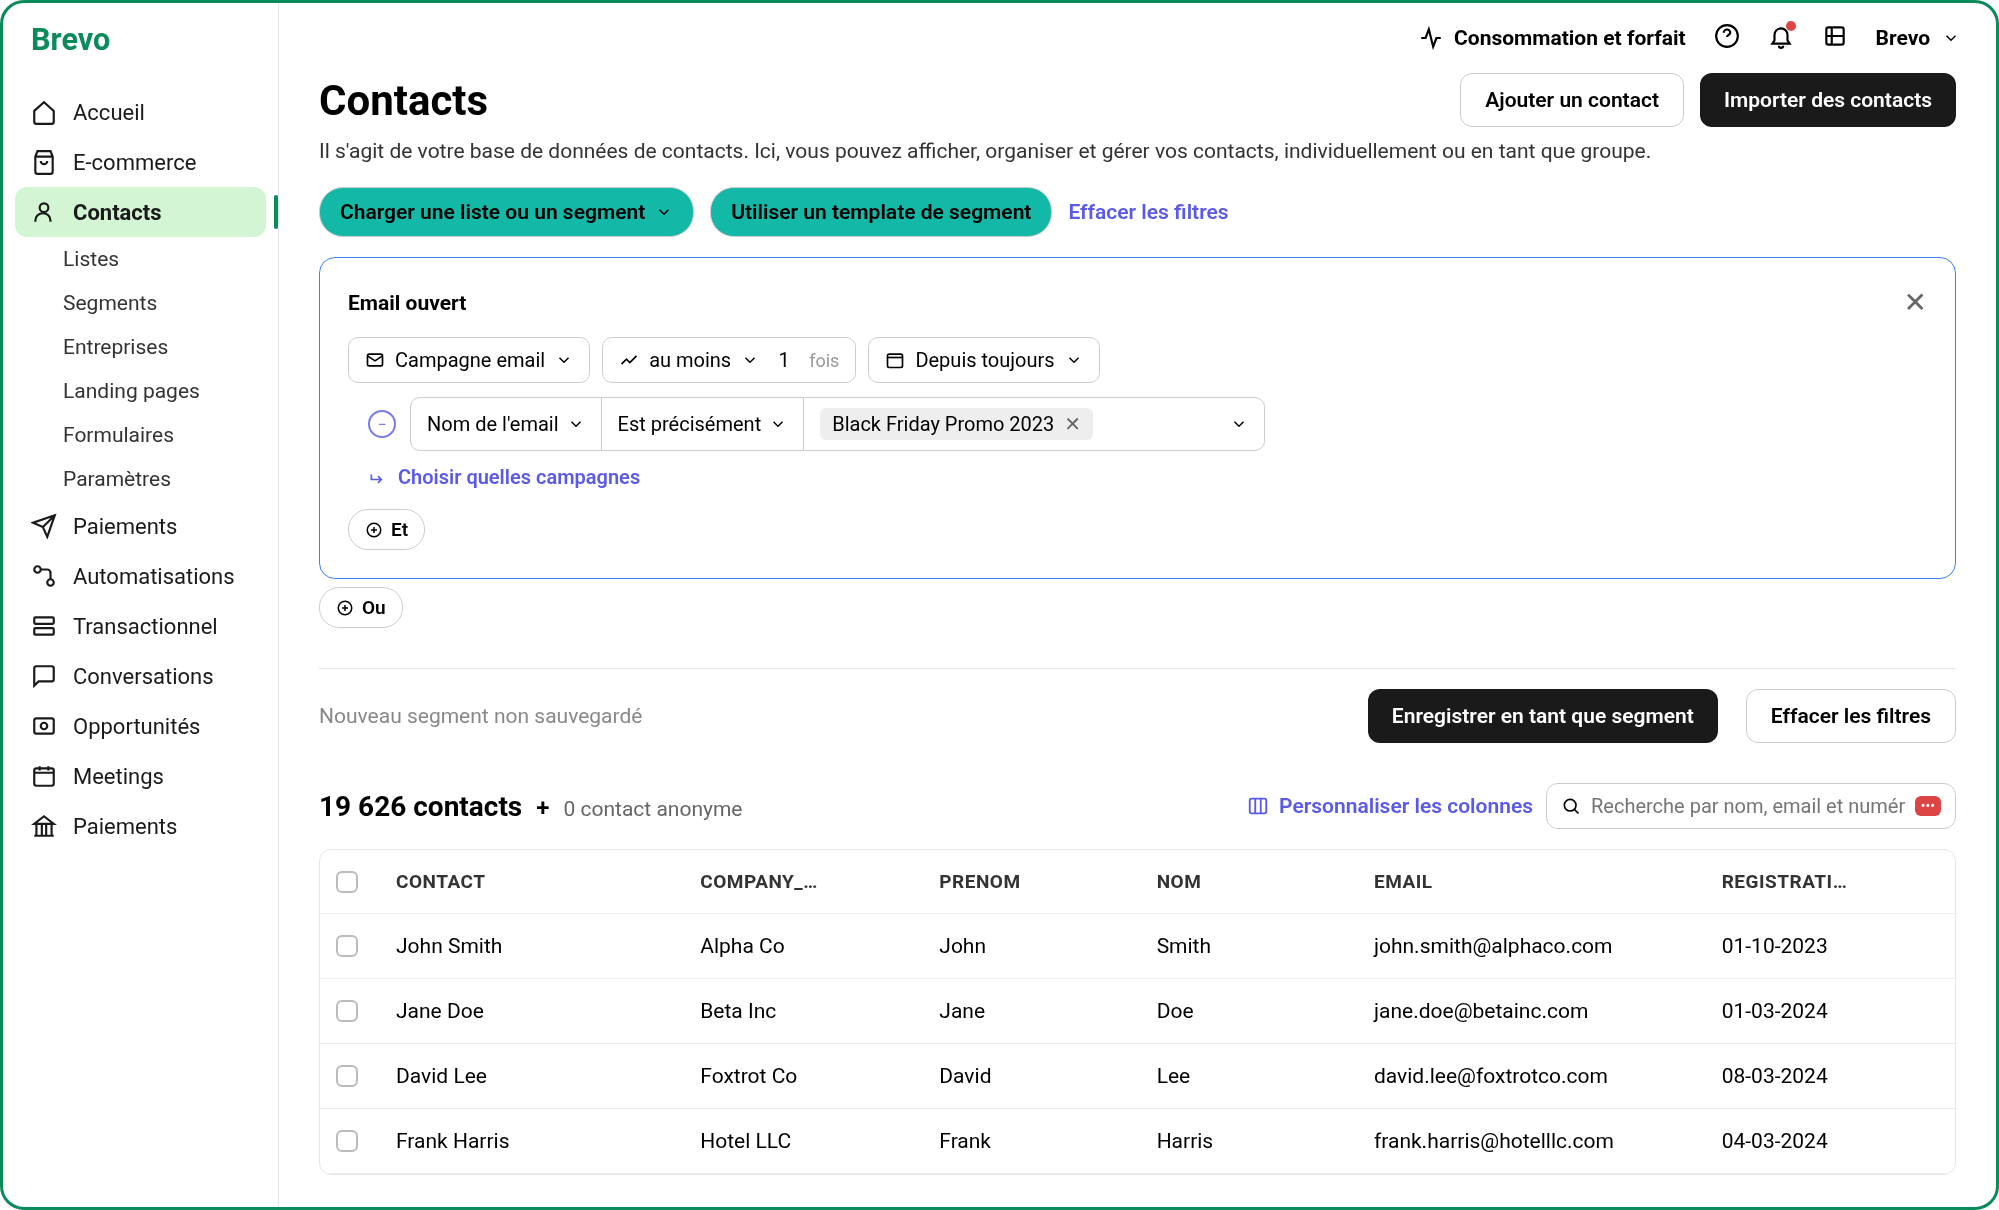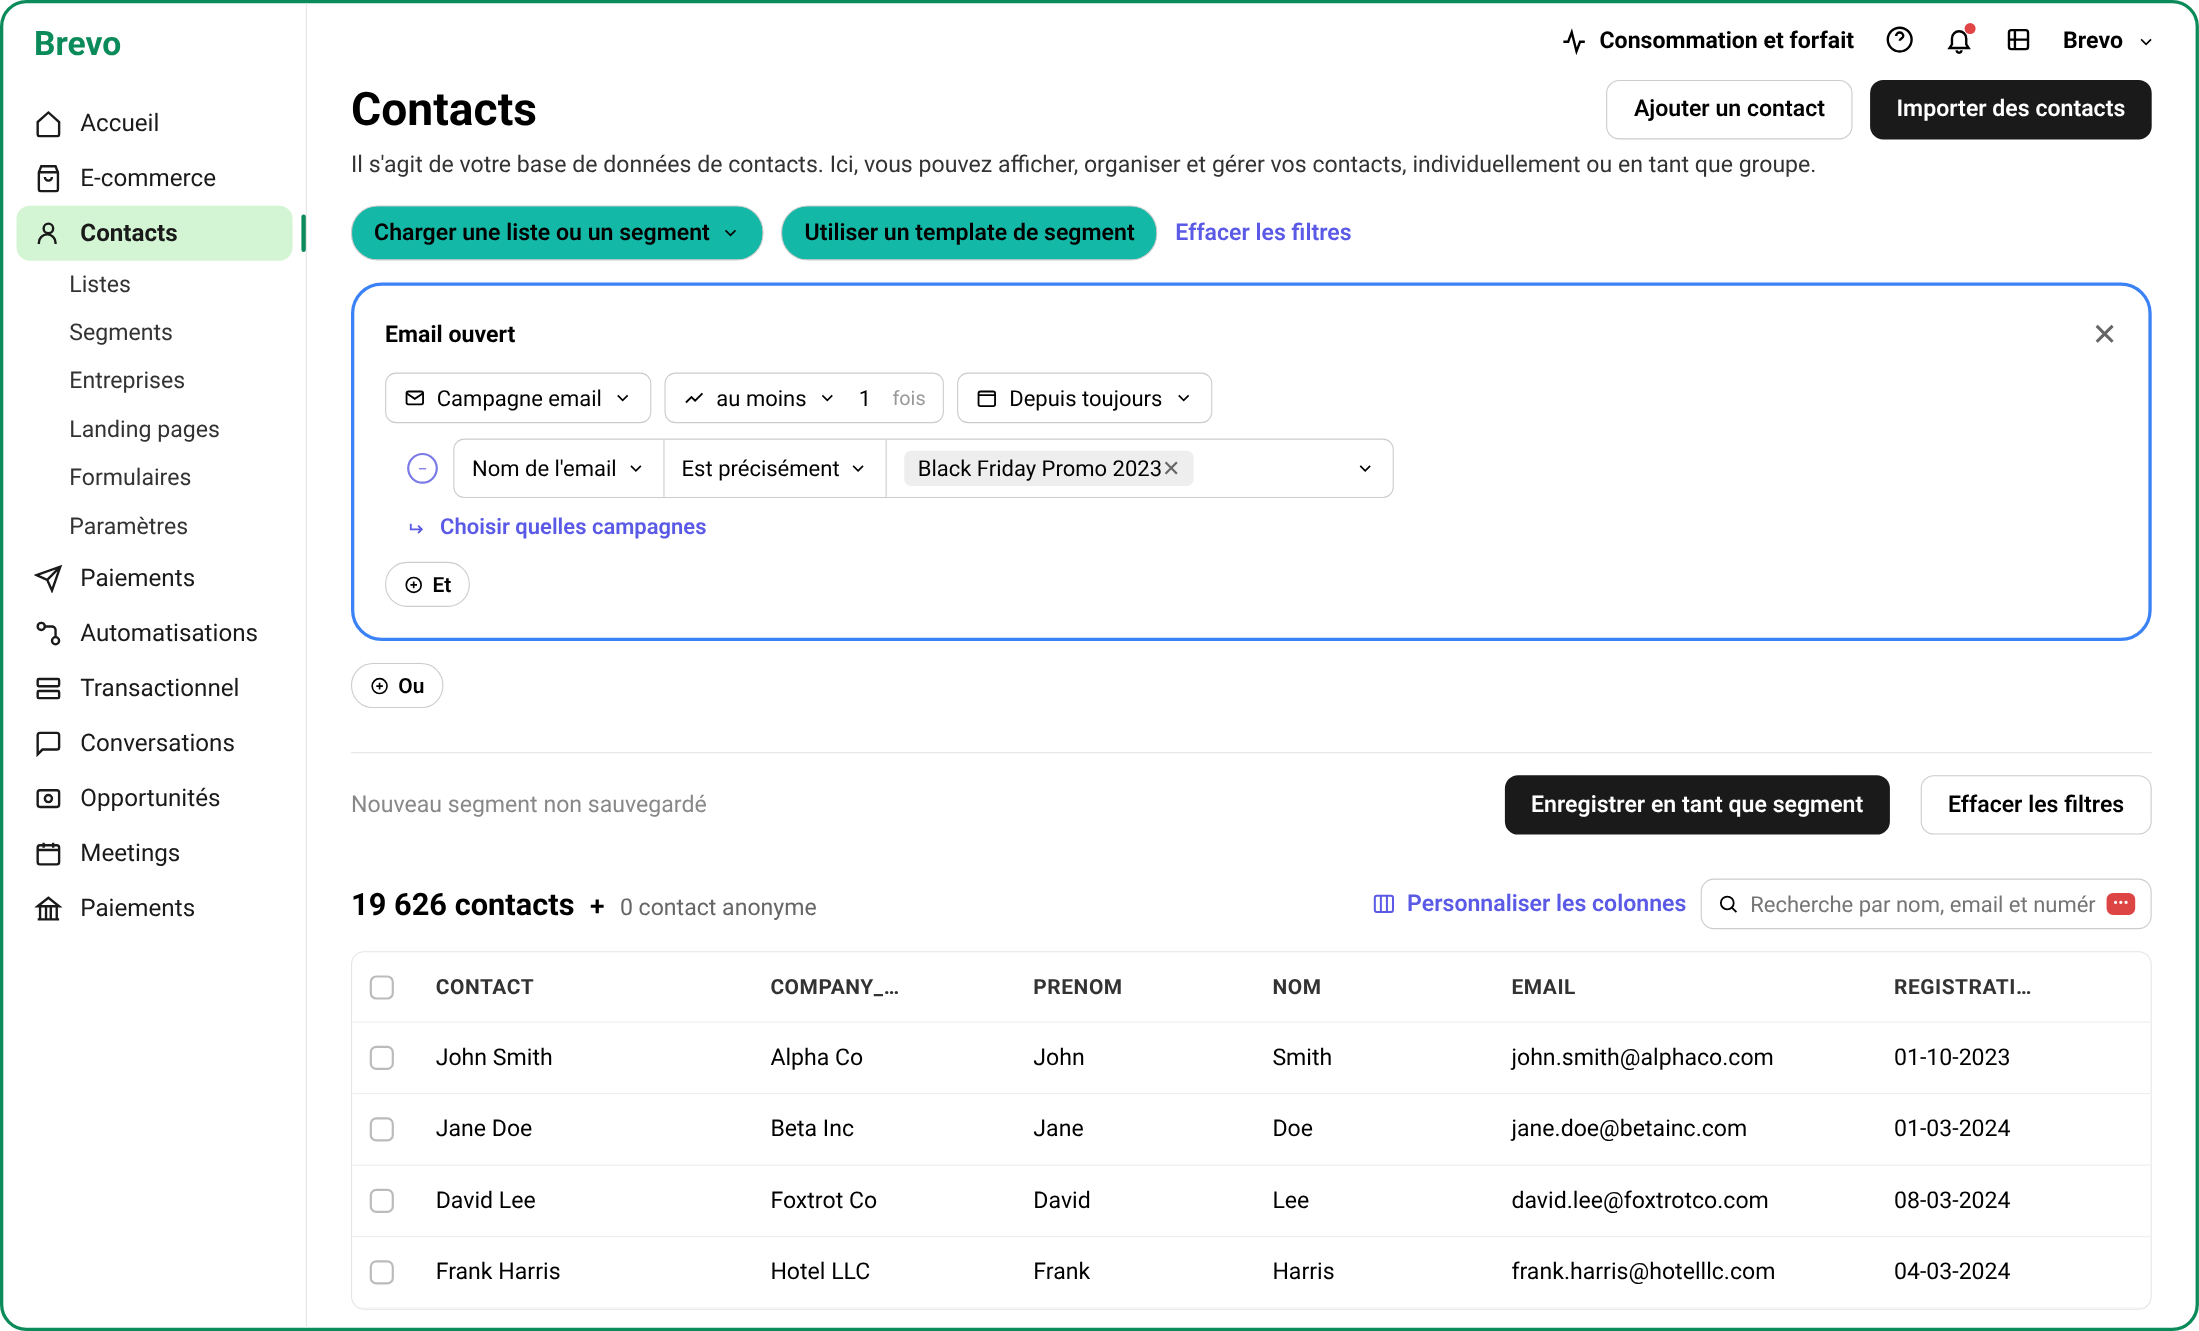--- a/index.html
+++ b/index.html
@@ -23,34 +23,34 @@
 .page-header { display: flex; justify-content: space-between; align-items: center; margin-bottom: 12px; }
 .page-title { font-size: 42px; font-weight: 700; }
 .header-actions { display: flex; gap: 16px; }
 .btn { padding: 14px 24px; border-radius: 12px; font-size: 21px; font-weight: 600; cursor: pointer; border: none; }
 .btn-outline { background: #fff; border: 1px solid #ccc; }
 .btn-dark { background: #1a1a1a; color: #fff; }
 .page-desc { font-size: 21px; color: #333; margin-bottom: 24px; }
 .filter-row { display: flex; align-items: center; gap: 16px; margin-bottom: 20px; }
 .dropdown-btn { display: inline-flex; align-items: center; gap: 10px; padding: 12px 20px; border: 1px solid #ccc; border-radius: 24px; font-size: 21px; font-weight: 600; background: #14b8a6; cursor: pointer; justify-content: space-between; }
 .link-btn { color: #5a5ae6; font-size: 21px; font-weight: 600; cursor: pointer; }
-.filter-panel { border: 3px solid #3b82f6; border-radius: 28px; padding: 28px; margin-bottom: 20px; }
+.filter-panel { border: 1px solid #3b82f6; border-radius: 16px; padding: 28px; margin-bottom: 8px; }
 .filter-title-row { display: flex; justify-content: space-between; align-items: center; margin-bottom: 18px; }
 .filter-title { font-size: 21px; font-weight: 700; }
 .close-x { cursor: pointer; font-size: 28px; color: #666; }
 .filter-controls { display: flex; flex-wrap: wrap; gap: 12px; align-items: center; margin-bottom: 14px; }
 .pill { display: inline-flex; align-items: center; gap: 10px; padding: 10px 16px; border: 1px solid #ccc; border-radius: 10px; font-size: 20px; background: #fff; cursor: pointer; }
 .pill .sm { color: #999; font-size: 18px; }
 .pill input { border: none; width: 30px; font-size: 20px; text-align: center; outline: none; }
 .sub-controls { display: flex; align-items: center; gap: 0; margin-bottom: 14px; margin-left: 20px; }
 .minus-circle { width: 28px; height: 28px; border: 2px solid #7a7ae6; border-radius: 50%; display: flex; align-items: center; justify-content: center; color: #7a7ae6; margin-right: 14px; cursor: pointer; }
 .joined-pill { display: flex; border: 1px solid #ccc; border-radius: 10px; overflow: hidden; }
 .joined-pill > div { padding: 10px 16px; display: flex; align-items: center; gap: 8px; font-size: 20px; border-right: 1px solid #ccc; }
 .joined-pill > div:last-child { border-right: none; }
-.chip { background: #eee; padding: 4px 12px; border-radius: 6px; display: inline-flex; align-items: flex-start; }
+.chip { background: #eee; padding: 4px 12px; border-radius: 6px; display: inline-flex; align-items: flex-start; gap: 10px; }
 .chip-x { cursor: pointer; color: #666; }
 .sub-link { display: flex; align-items: center; gap: 10px; color: #5a5ae6; font-weight: 600; font-size: 20px; cursor: pointer; margin-left: 20px; margin-top: 8px; }
 .add-pill { display: inline-flex; align-items: center; gap: 8px; padding: 8px 16px; border: 1px solid #ccc; border-radius: 20px; font-size: 19px; font-weight: 600; cursor: pointer; margin-top: 20px; }
 .or-pill { display: inline-flex; align-items: center; gap: 8px; padding: 8px 16px; border: 1px solid #ccc; border-radius: 20px; font-size: 19px; font-weight: 600; cursor: pointer; margin-bottom: 20px; }
 .divider { border: none; border-top: 1px solid #e5e5e5; margin: 20px 0; }
 .save-row { display: flex; justify-content: space-between; align-items: center; margin-bottom: 40px; }
 .save-label { color: #888; font-size: 21px; }
 .save-actions { display: flex; gap: 28px; }
 .count-row { display: flex; justify-content: space-between; align-items: center; margin-bottom: 20px; }
 .count-left { display: flex; align-items: baseline; gap: 14px; }

